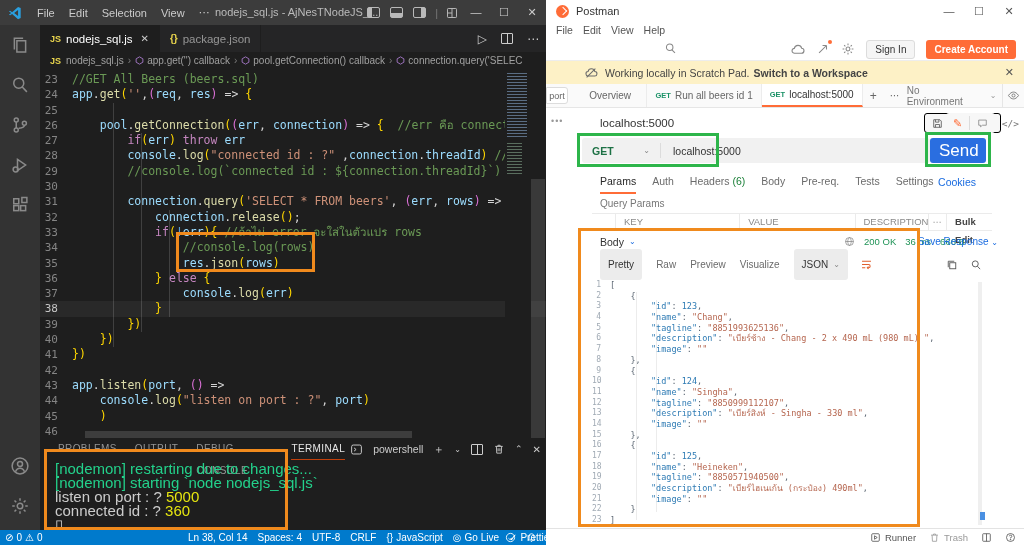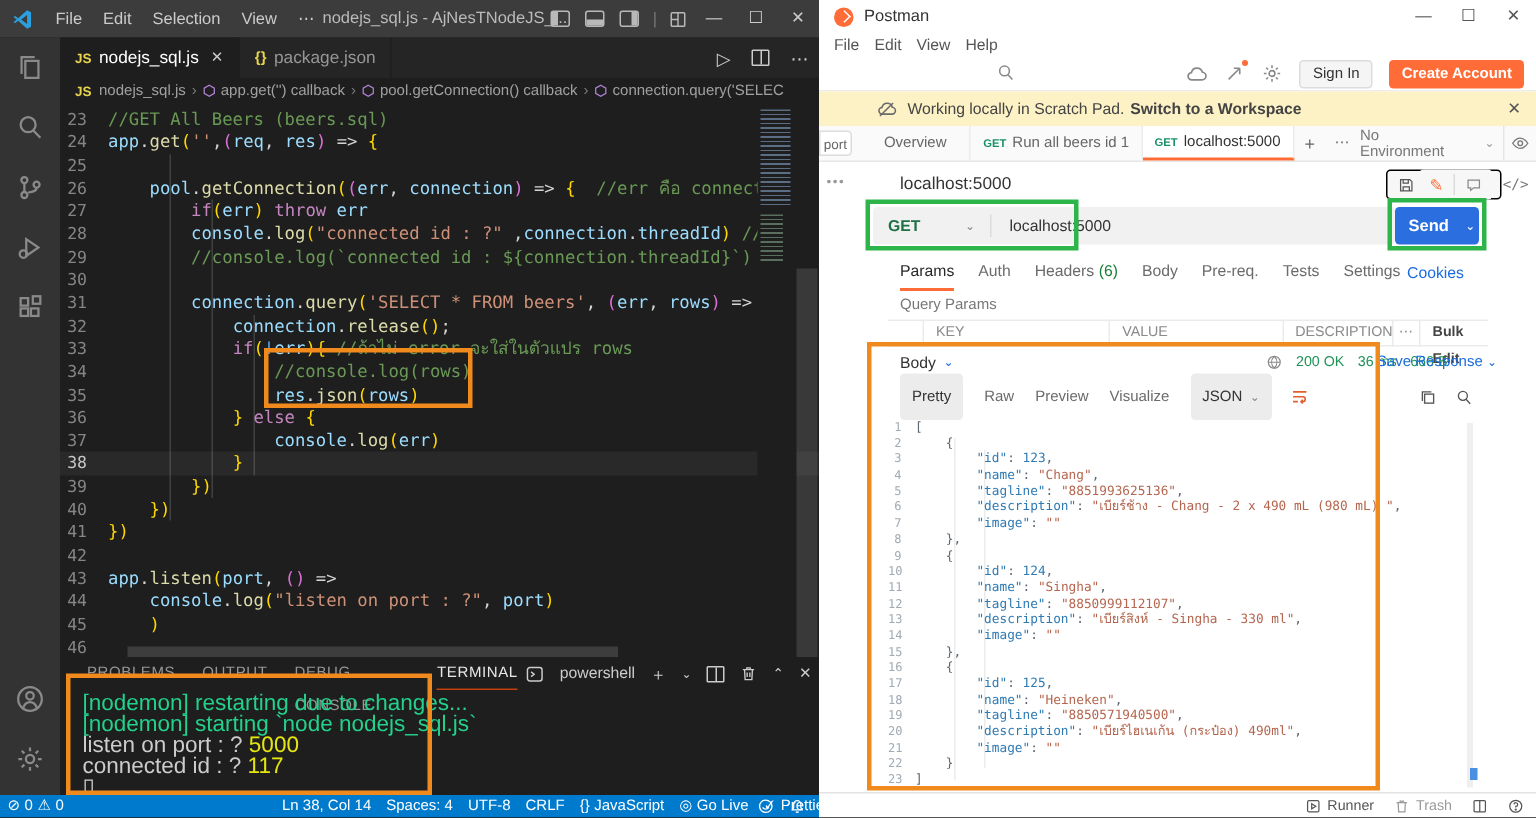--- a/index.html
+++ b/index.html
@@ -134,21 +134,21 @@
   .code-toggle { position:absolute; right:5px; color:#777; font-size:9.5px; font-family:"DejaVu Sans Mono",monospace; }
 
   .url-row { position:absolute; left:0; top:133px; width:478px; height:35px; }
   .url-field { position:absolute; left:36px; top:5px; width:348px; height:25px; background:#f1f1f1; border-radius:3px; display:flex; align-items:center; }
   .method-seg { width:78px; display:flex; align-items:center; justify-content:space-between; padding:0 10px; }
   .method-txt { font-size:10.5px; font-weight:bold; color:#1d7145; }
   .url-div { width:1px; height:15px; background:#dcdcdc; }
   .url-txt { font-size:10.5px; color:#333; padding-left:12px; }
   .send-btn { position:absolute; left:384px; top:5px; width:56px; height:25px; background:#2a6ee0; border-radius:3px;
     display:flex; align-items:center; color:#fff; }
-  .send-label { font-size:11px; font-weight:bold; padding:0 6px 0 9px; }
+  .send-label { font-size:17px; font-weight:normal; padding:0 6px 0 9px; }
   .send-div { width:1px; height:15px; background:rgba(255,255,255,.4); }
   .send-chev { padding:0 5px; font-size:8px; }
 
   .req-tabs { position:absolute; left:0; top:170px; width:478px; height:24px; display:flex; align-items:center; font-size:10.5px; color:#6b6b6b; }
   .req-tab { margin-left:16px; height:24px; line-height:22px; }
   .req-tab:first-child { margin-left:54px; }
   .req-tab.active { color:#282828; border-bottom:2px solid #ff6c37; }
   .hdr-count { color:#1a7f37; }
   .cookies { position:absolute; right:48px; color:#1a6ce0; font-size:10.5px; }
   .qp-label { position:absolute; left:54px; top:198px; font-size:10px; color:#777; }
@@ -383,21 +383,21 @@
                 </svg>
               </span>
             <span style="font-size:9px;">⌃</span>
             <span style="font-size:10px;">✕</span>
           </span>
         </div>
         <div class="terminal">
             <div class="term-row"><span class="line-content"><span class="tg">[nodemon] restarting due to changes...</span></span></div>
             <div class="term-row"><span class="line-content"><span class="tg">[nodemon] starting `node nodejs_sql.js`</span></span></div>
             <div class="term-row"><span class="line-content"><span class="tw">listen on port : ? </span><span class="ty">5000</span></span></div>
-            <div class="term-row"><span class="line-content"><span class="tw">connected id : ? </span><span class="ty">117</span></span></div>
+            <div class="term-row"><span class="line-content"><span class="tw">connected id : ? </span><span class="ty">360</span></span></div>
             <div class="term-row"><span class="line-content"><span class="tw">▯</span></span></div>
           </div>
       </div>
     </div>
 
     <div class="vs-statusbar">
       <span class="sb-item">
         <span>⊘</span>
           <span>0</span>
         <span>⚠</span>

